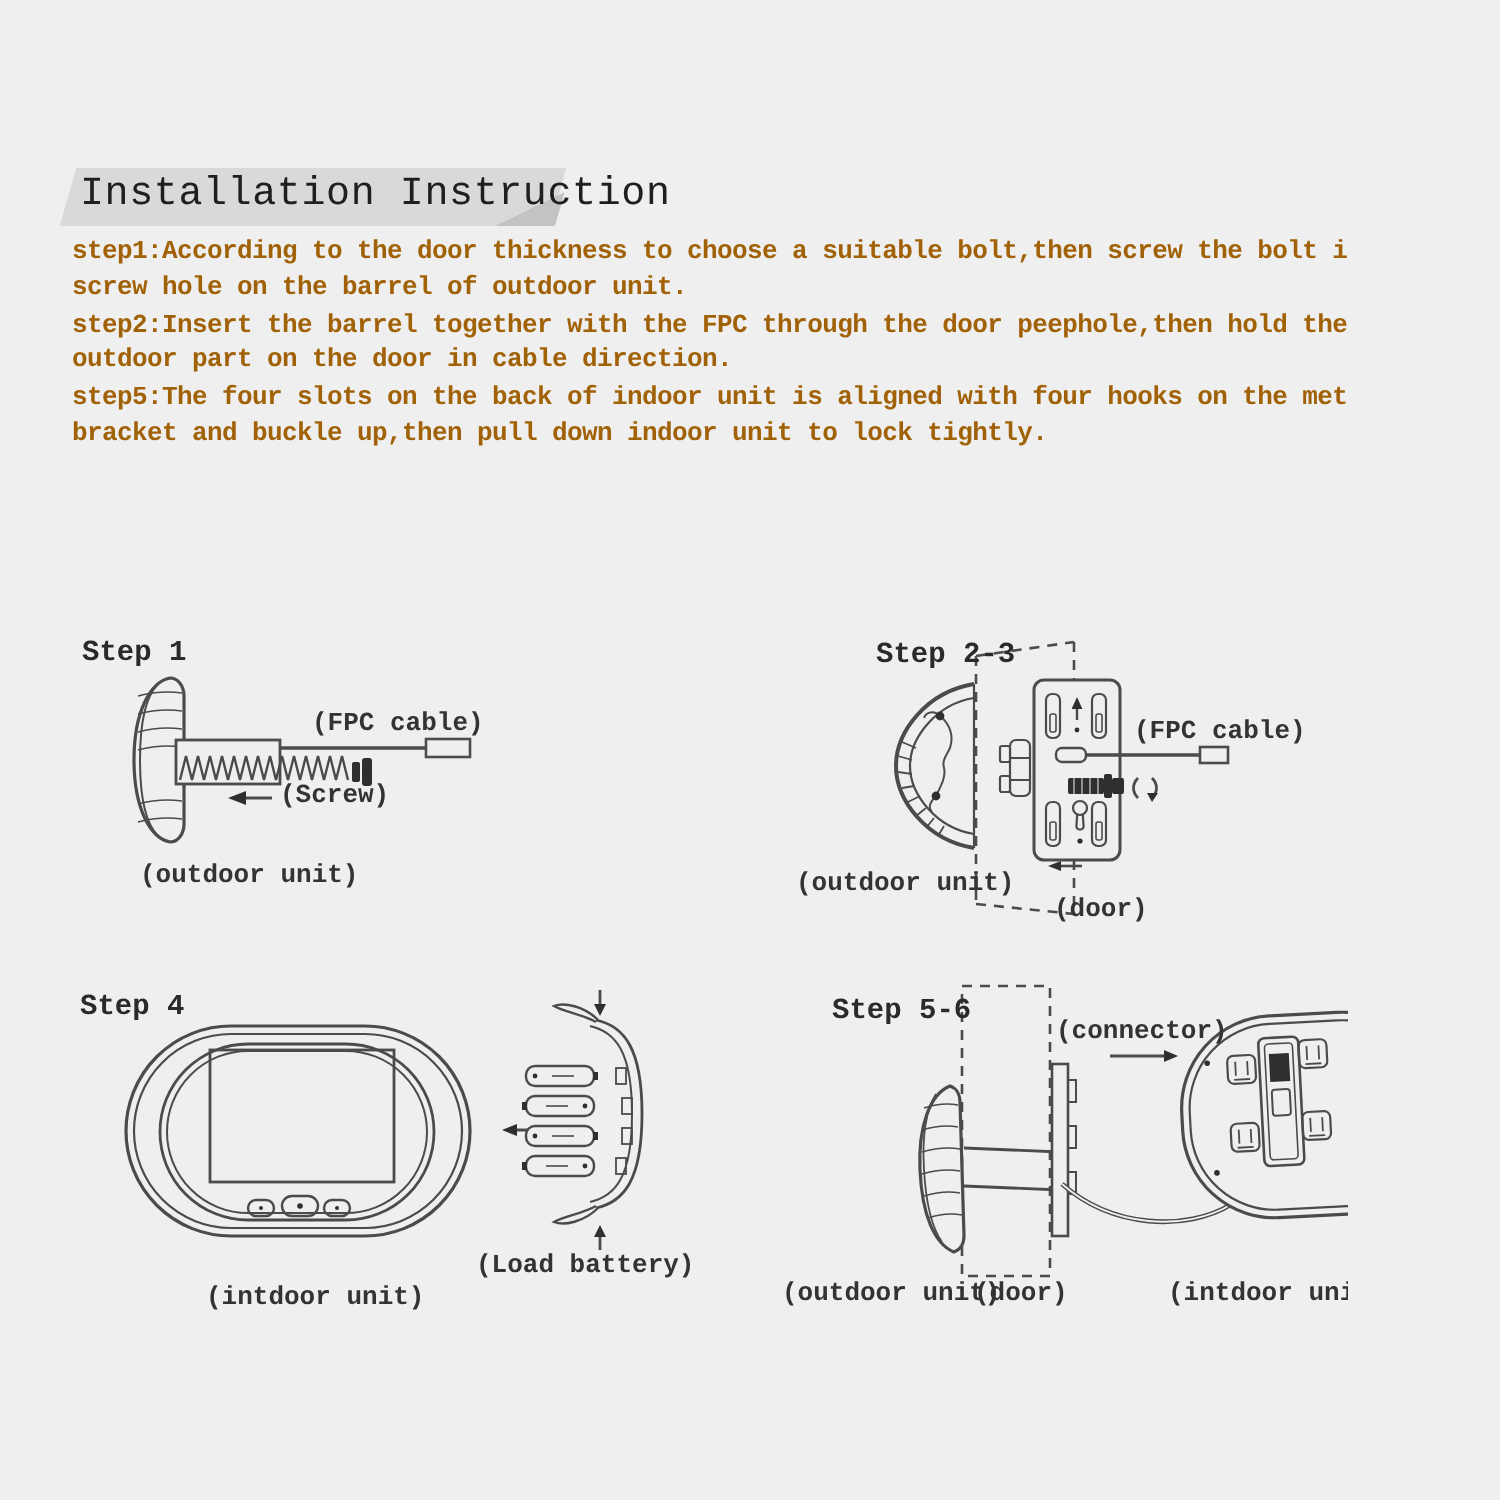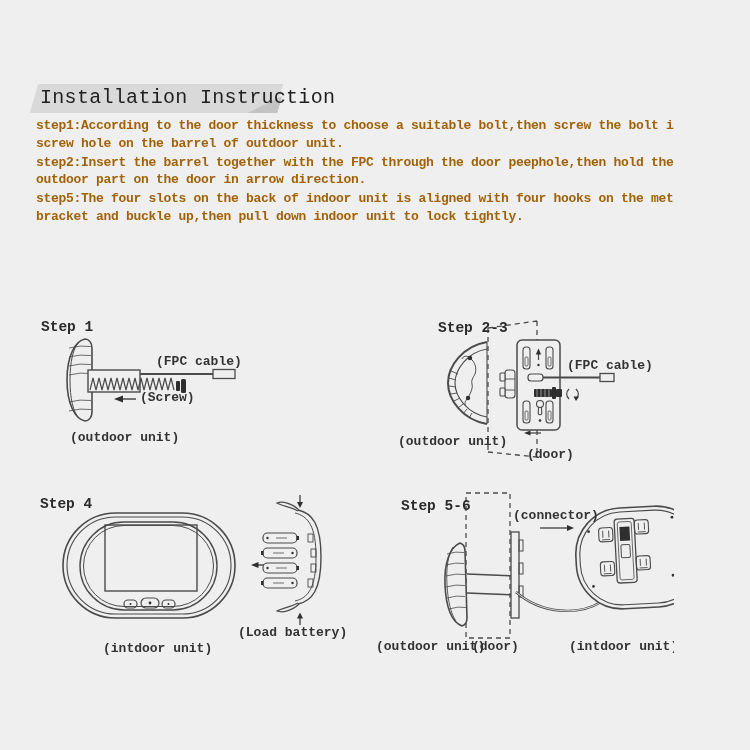--- a/index.html
+++ b/index.html
@@ -31,21 +31,21 @@
 <body>
 
 <div class="page">
 
   <div class="banner"></div>
   <div class="banner-fold"></div>
   <div class="page-title">Installation Instruction</div>
 
   <div class="steps">
     <p>step1:According to the door thickness to choose a suitable bolt,then screw the bolt into the screw hole on the barrel of outdoor unit.</p>
-    <p>step2:Insert the barrel together with the FPC through the door peephole,then hold the outdoor part on the door in arrow direction.</p>
+    <p>step2:Insert the barrel together with the FPC through the door peephole,then hold the outdoor part on the door in cable direction.</p>
     <p>step5:The four slots on the back of indoor unit is aligned with four hooks on the metal bracket and buckle up,then pull down indoor unit to lock tightly.</p>
   </div>
 
   <div class="panel" style="left:36px;top:316px;width:262px;height:140px;">
     <svg width="262" height="140" viewBox="0 0 262 140">
 
       <g>
         <path class="ln" stroke-width="1.6" d="M49,23 C39,25 31,40 31,64 C31,88 39,103 49,105 C53,105 56,101 56,96 L56,32 C56,27 53,23 49,23 Z"></path>
         <path class="ln" stroke-width="1" d="M43,26 C37,32 34,46 34,64 C34,82 37,96 43,102"></path>
         <path class="ln" stroke-width=".8" d="M33,32 Q44,29 55,30.5 M33,41 Q44,38 55,39.5 M33,50 Q44,47 55,48.5 M33,59 Q44,56 55,57.5 M33,86 Q44,83 55,84.5 M33,95 Q44,92 55,93.5"></path>
@@ -211,21 +211,21 @@
         <polygon class="dot" points="264,14 261,8 267,8"></polygon>
         <line class="ln" stroke-width="1.4" x1="264" y1="131" x2="264" y2="124"></line>
         <polygon class="dot" points="264,118.5 261,124.5 267,124.5"></polygon>
       </g>
     </svg>
     <div class="hdg" style="left:4px;top:2px;">Step 4</div>
     <div class="lbl" style="left:202px;top:131px;">(Load battery)</div>
     <div class="lbl" style="left:67px;top:147px;">(intdoor unit)</div>
   </div>
 
-  <div class="panel" style="left:373px;top:490px;width:345px;height:172px;">
+  <div class="panel" style="left:388px;top:490px;width:345px;height:172px;">
     <svg width="345" height="172" viewBox="0 0 345 172">
 
       <rect class="ln dash" stroke-width="1.3" x="93" y="3" width="44" height="145"></rect>
 
       <g>
         <path class="ln fillbg" stroke-width="1.6" d="M87,53 C77,57 71,73 72,95 C73,117 79,132 89,136 C92,135 94,132 94,128 L92,61 C92,57 90,54 87,53 Z"></path>
         <path class="ln" stroke-width=".9" d="M80,57 C75,65 73,78 74,95 C75,112 78,124 83,131"></path>
         <path class="ln" stroke-width=".8" d="M74,64 Q83,61 91,62.5 M73,75 Q83,72 91,73.5 M73,86 Q83,83 92,84.5 M73,97 Q83,94 92,95.5 M74,108 Q84,105 92,106.5 M76,119 Q85,116 93,117.5"></path>
       </g>
 

